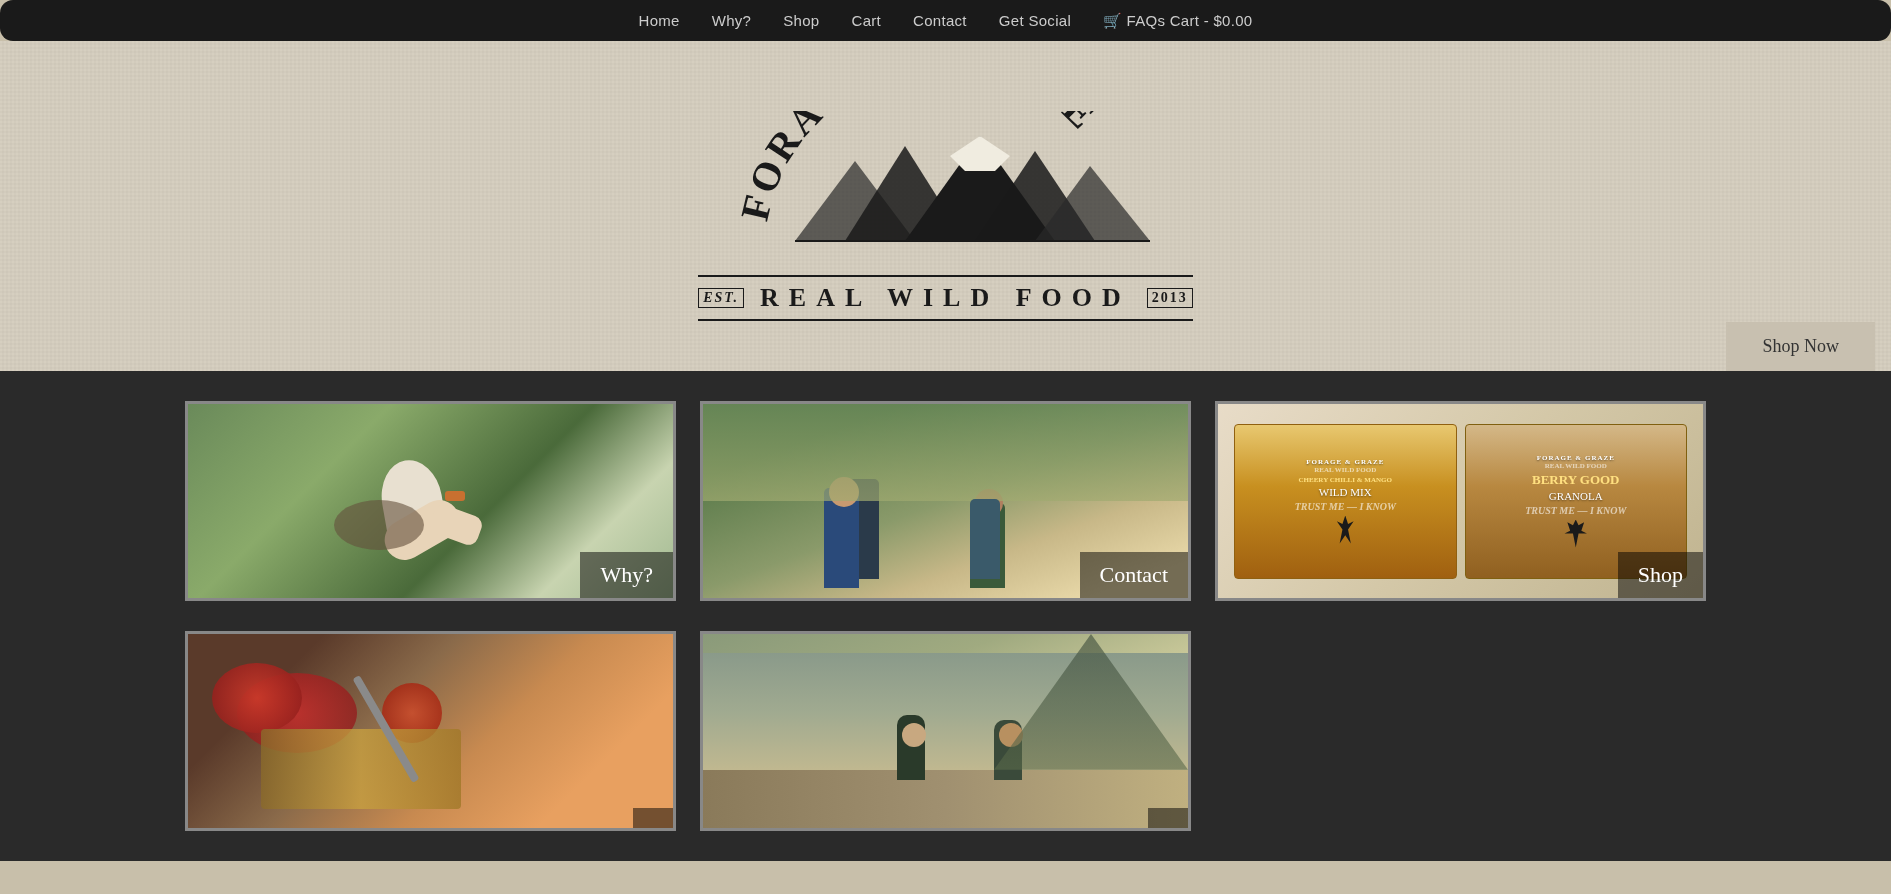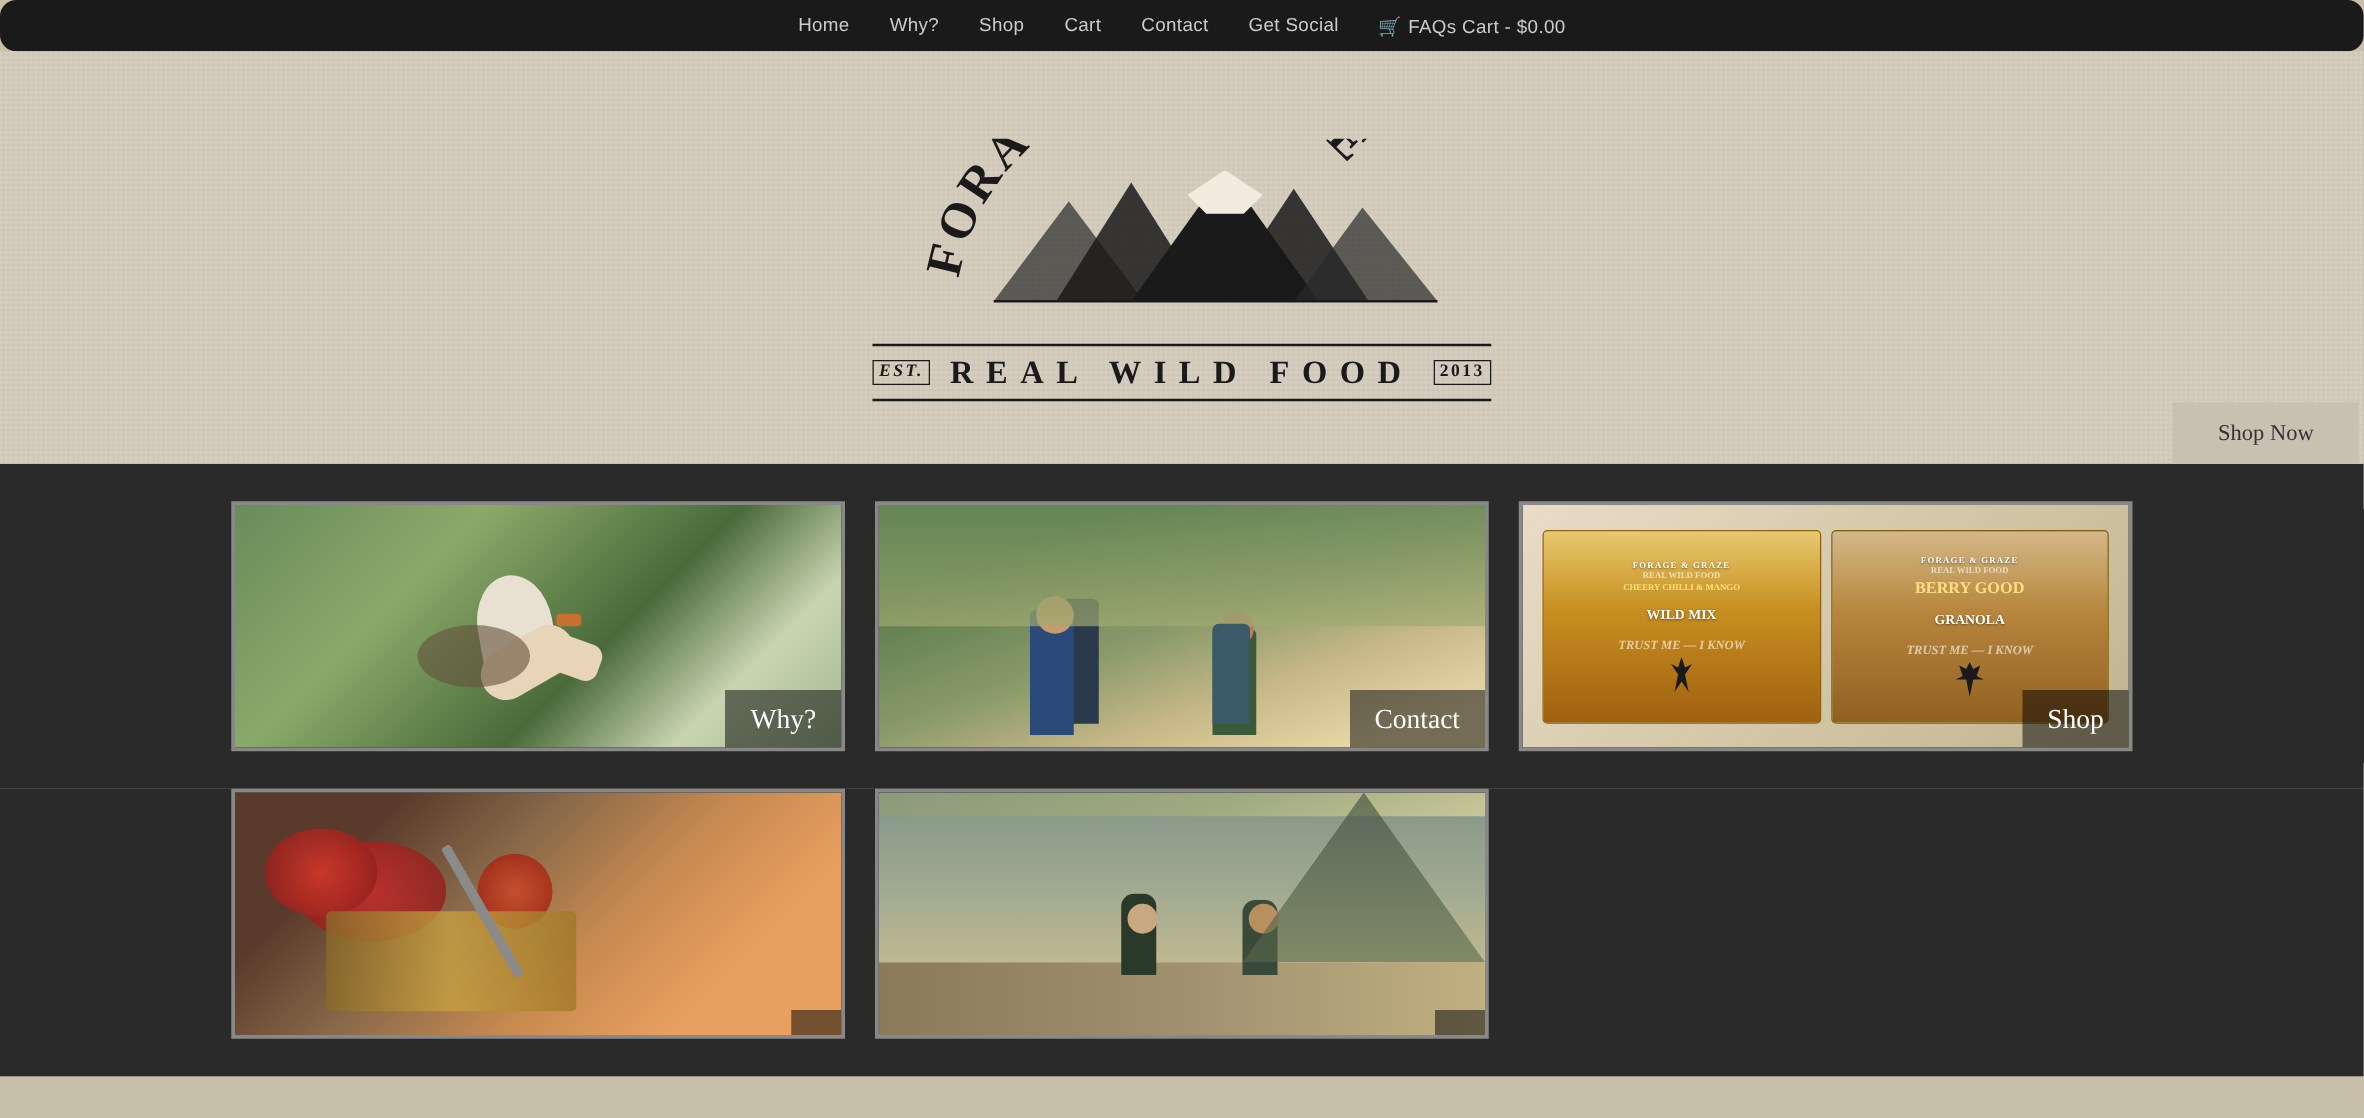--- a/index.html
+++ b/index.html
@@ -74,21 +74,21 @@
       font-size: 14px;
       font-weight: 700;
       letter-spacing: 2px;
       border: 1px solid #1a1a1a;
       padding: 1px 4px;
     }
 
     
     .shop-now-btn {
       position: absolute;
-      right: 4px;
+      right: 16px;
       bottom: 0;
       background: #c8c0b0;
       color: #333;
       border: none;
       padding: 14px 36px;
       font-size: 18px;
       font-family: Georgia, serif;
       cursor: pointer;
       z-index: 10;
     }
@@ -205,25 +205,25 @@
     }
 
     .pkg-brand {
       font-size: 7px;
       letter-spacing: 1px;
       color: #fff;
       text-shadow: 0 1px 2px rgba(0,0,0,0.5);
     }
     .pkg-name {
       font-size: 11px;
-      font-weight: 700;
+      font-weight: 400;
       color: #fff;
       text-shadow: 0 1px 2px rgba(0,0,0,0.5);
       line-height: 1.1;
-      margin: 12px 0;
+      margin: 2px 0;
     }
     .pkg-tagline {
       font-size: 10px;
       color: #fff9;
       font-style: italic;
     }
 
     .img-food {
       background: linear-gradient(135deg, #5a3a2a 20%, #8a6a4a 40%, #c88a50 60%, #e8a060 80%);
       width: 100%;

